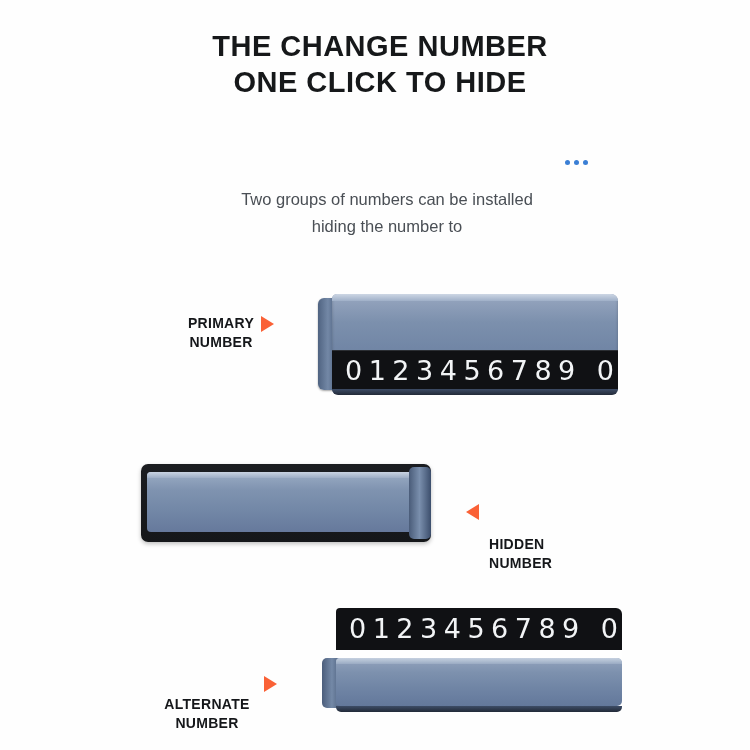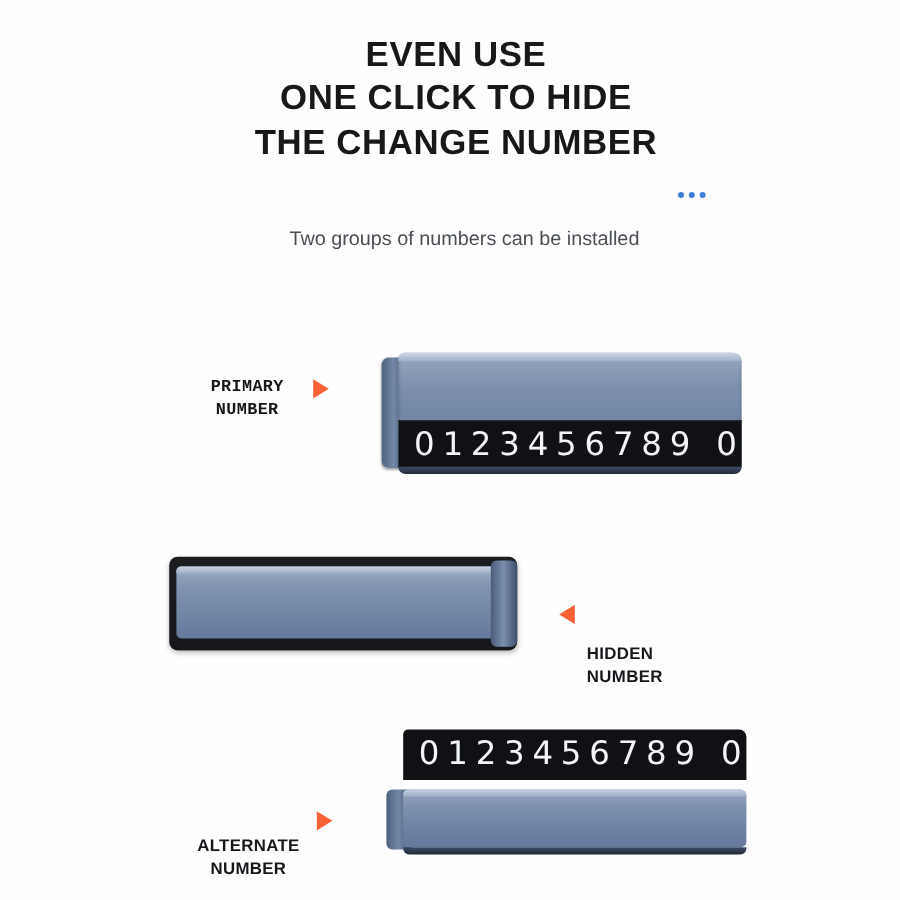--- a/index.html
+++ b/index.html
@@ -278,36 +278,36 @@
     background: linear-gradient(180deg,#3d4c66 0%, #222a38 100%);
     border-radius: 0 0 5px 5px;
   }
 </style>
 </head>
 <body>
 
 <div class="page">
 
   <div class="heading">
-    <span class="line line1">EVEN USE</span>
+    <span class="line line3">THE CHANGE NUMBER</span>
     <span class="line line2">ONE CLICK TO HIDE</span>
-    <span class="line line3">THE CHANGE NUMBER</span>
   </div>
 
   <div class="dots">
     <i></i>
     <i></i>
     <i></i>
   </div>
 
   <div class="subtitle">
     <span>Two groups of numbers can be installed</span>
-  </div>
-
-  <div class="label" style="left:158px; top:314px; width:96px;font-family:Liberation Mono, monospace;">
+    <span>hiding the number to</span>
+  </div>
+
+  <div class="label" style="left:173px; top:314px; width:96px;">
     <span>PRIMARY</span>
     <span class="l2">NUMBER</span>
   </div>
   <div class="arrow-right" style="left:261px; top:316px;"></div>
 
   <div class="plate" id="plate-primary">
     <div class="hinge"></div>
     <div class="body"></div>
     <div class="top-sheen"></div>
     <div class="numstrip">

